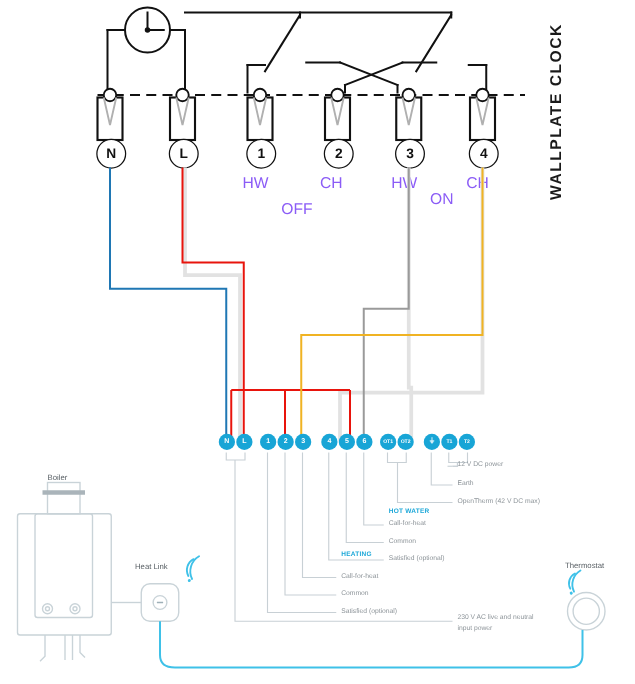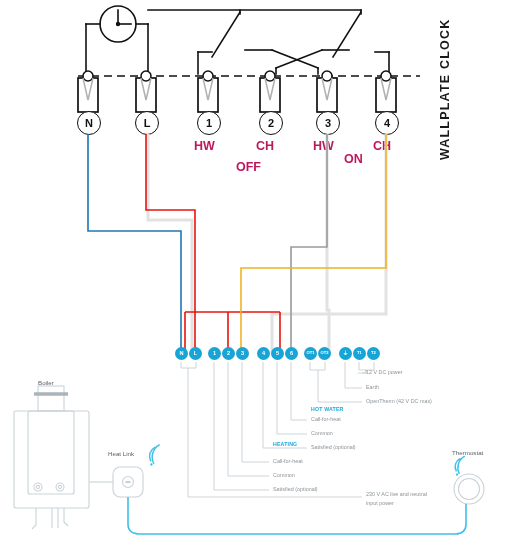--- a/index.html
+++ b/index.html
@@ -4,21 +4,21 @@
 <style>
   html,body{margin:0;padding:0;background:#ffffff;}
   body{width:508px;height:547px;position:relative;overflow:hidden;
        font-family:"Liberation Sans","DejaVu Sans",sans-serif;}
   #stage{position:absolute;left:0;top:0;width:508px;height:547px;}
   svg.layer{position:absolute;left:0;top:0;width:508px;height:547px;overflow:visible;}
   .txt{position:absolute;white-space:nowrap;}
   .lbl-blue{color:#1aa7d8;font-weight:bold;font-size:5.2px;letter-spacing:.2px;}
   .lbl-grey{color:#8d9499;font-size:5.4px;}
   .lbl-dark{color:#5a6166;font-size:6.2px;}
-  .schem{color:#be185d;font-size:12.5px;font-weight:bold;}
+  .schem{color:#8b5cf6;font-size:12.5px;font-weight:normal;}
   .vert{color:#1a1a1a;font-size:12.5px;font-weight:bold;letter-spacing:1.2px;
         transform:rotate(-90deg);transform-origin:left top;}
   .term{position:absolute;width:13px;height:13px;border-radius:50%;
         background:#18a5d6;color:#fff;font-size:5.6px;font-weight:bold;
         display:flex;align-items:center;justify-content:center;line-height:1;}
   .term.small{font-size:4.1px;}
   .tnum{position:absolute;width:22px;height:22px;border-radius:50%;
         border:1.4px solid #111;color:#111;font-size:11px;font-weight:bold;
         display:flex;align-items:center;justify-content:center;background:#fff;}
 </style>
@@ -112,21 +112,21 @@
   <div class="tnum" style="left:197px;top:111px;">1</div>
   <div class="tnum" style="left:259px;top:111px;">2</div>
   <div class="tnum" style="left:316px;top:111px;">3</div>
   <div class="tnum" style="left:375px;top:111px;">4</div>
 
   <div class="txt schem" style="left:194px;top:139px;">HW</div>
   <div class="txt schem" style="left:256px;top:139px;">CH</div>
   <div class="txt schem" style="left:313px;top:139px;">HW</div>
   <div class="txt schem" style="left:373px;top:139px;">CH</div>
 
-  <div class="txt schem" style="left:236px;top:160px;">OFF</div>
+  <div class="txt schem" style="left:225px;top:160px;">OFF</div>
   <div class="txt schem" style="left:344px;top:152px;">ON</div>
 
   <div class="txt vert" style="left:438px;top:160px;">WALLPLATE  CLOCK</div>
 
   <svg class="layer">
     <g fill="none" stroke-width="1.6" stroke-linecap="butt" stroke-linejoin="miter">
 
       <g stroke="#e2e2e2" stroke-width="3">
         <path d="M148 134 L148 220 L192 220 L192 353"></path>
         <path d="M327 134 L327 310 L329 310 L329 353"></path>

